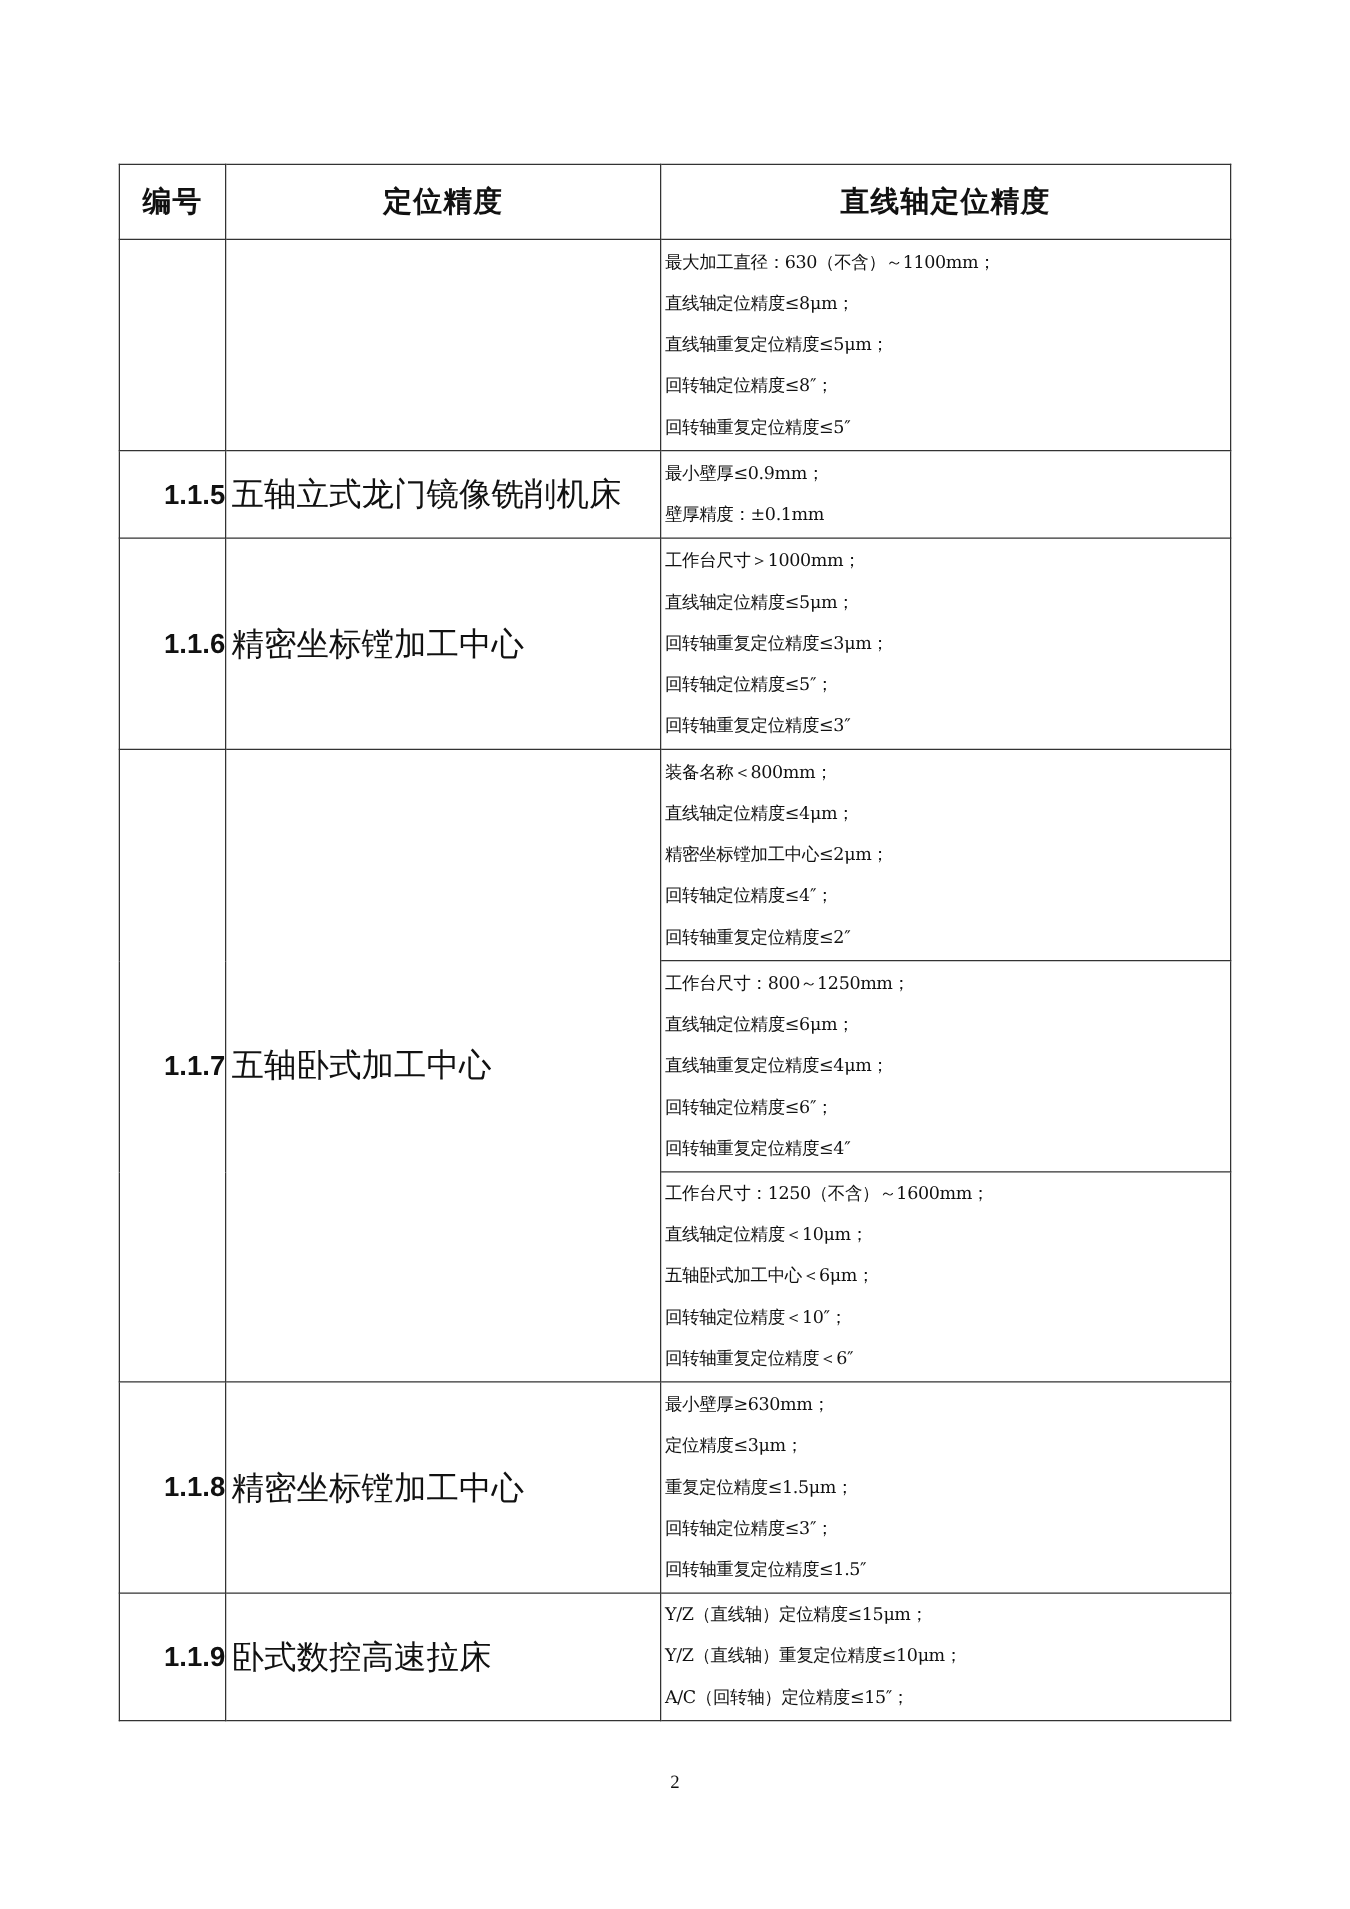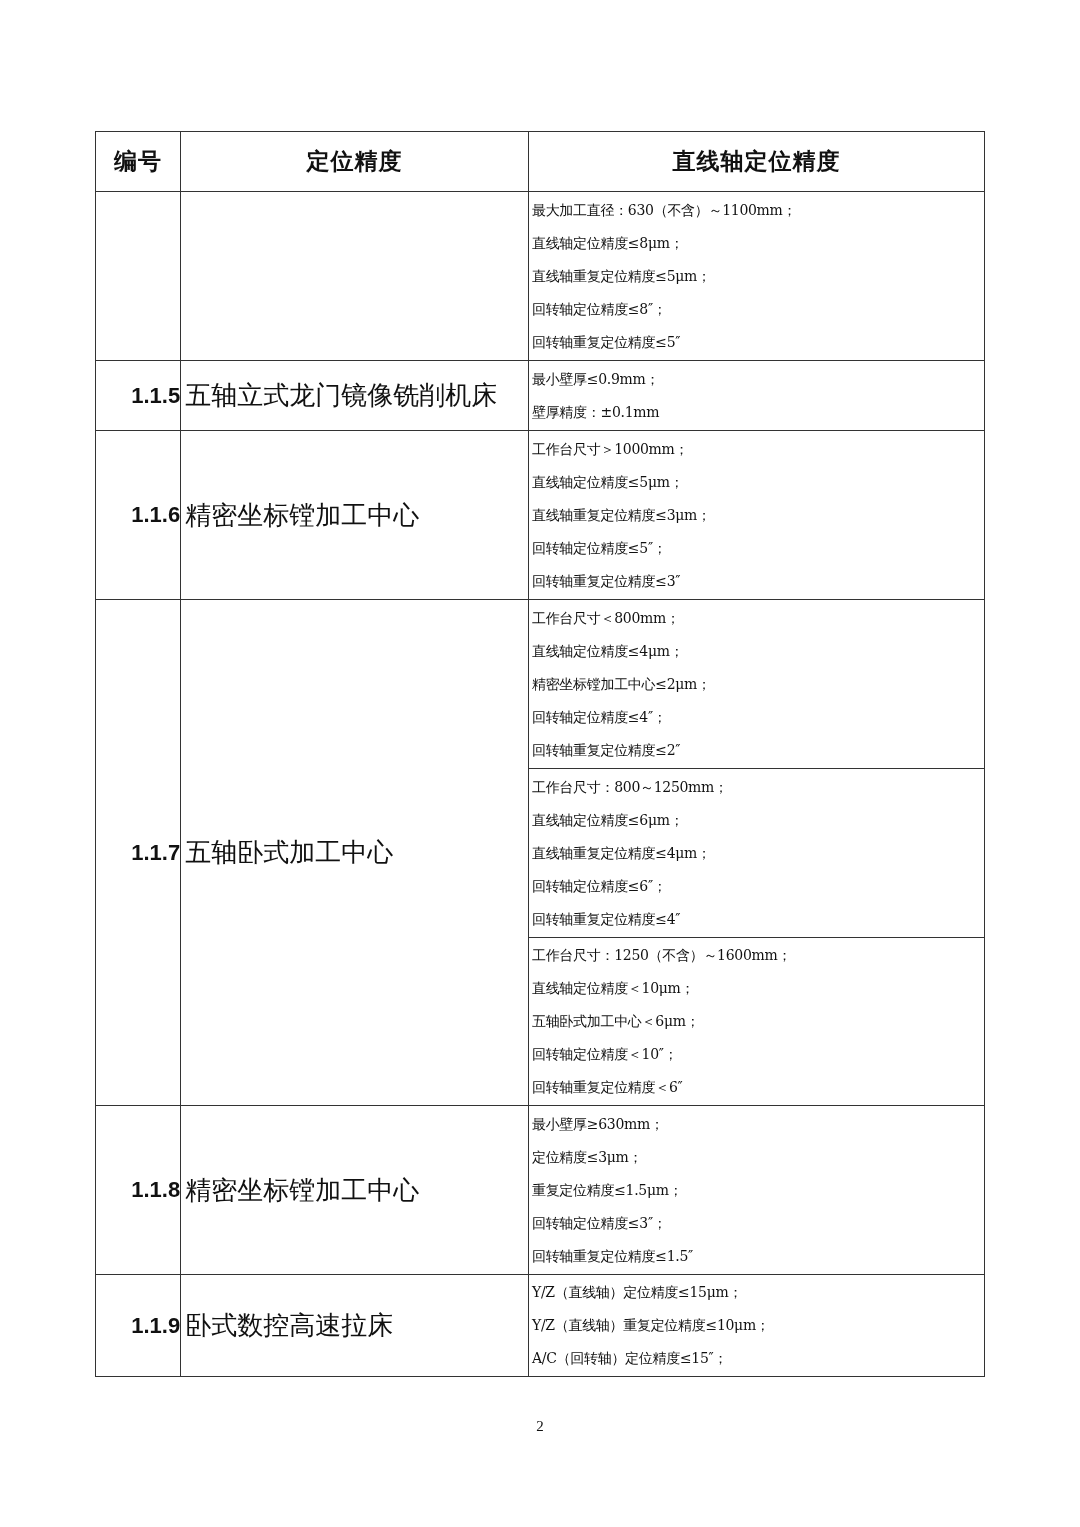--- a/index.html
+++ b/index.html
@@ -87,31 +87,31 @@
         <span class="spec-line">壁厚精度：±0.1mm</span>
       </td>
     </tr>
 
     <tr style="height:169px">
       <td class="id-cell">1.1.6</td>
       <td class="name-cell">精密坐标镗加工中心</td>
       <td class="spec-cell">
         <span class="spec-line">工作台尺寸＞1000mm；</span>
         <span class="spec-line">直线轴定位精度≤5μm；</span>
-        <span class="spec-line">直线轴重复定位精度≤3μm；</span>
+        <span class="spec-line">回转轴重复定位精度≤3μm；</span>
         <span class="spec-line">回转轴定位精度≤5″；</span>
         <span class="spec-line">回转轴重复定位精度≤3″</span>
       </td>
     </tr>
 
     <tr style="height:169px">
       <td class="id-cell" rowspan="3">1.1.7</td>
       <td class="name-cell" rowspan="3">五轴卧式加工中心</td>
       <td class="spec-cell">
-        <span class="spec-line">工作台尺寸＜800mm；</span>
+        <span class="spec-line">装备名称＜800mm；</span>
         <span class="spec-line">直线轴定位精度≤4μm；</span>
         <span class="spec-line">精密坐标镗加工中心≤2μm；</span>
         <span class="spec-line">回转轴定位精度≤4″；</span>
         <span class="spec-line">回转轴重复定位精度≤2″</span>
       </td>
     </tr>
     <tr style="height:169px">
       <td class="spec-cell">
         <span class="spec-line">工作台尺寸：800～1250mm；</span>
         <span class="spec-line">直线轴定位精度≤6μm；</span>

